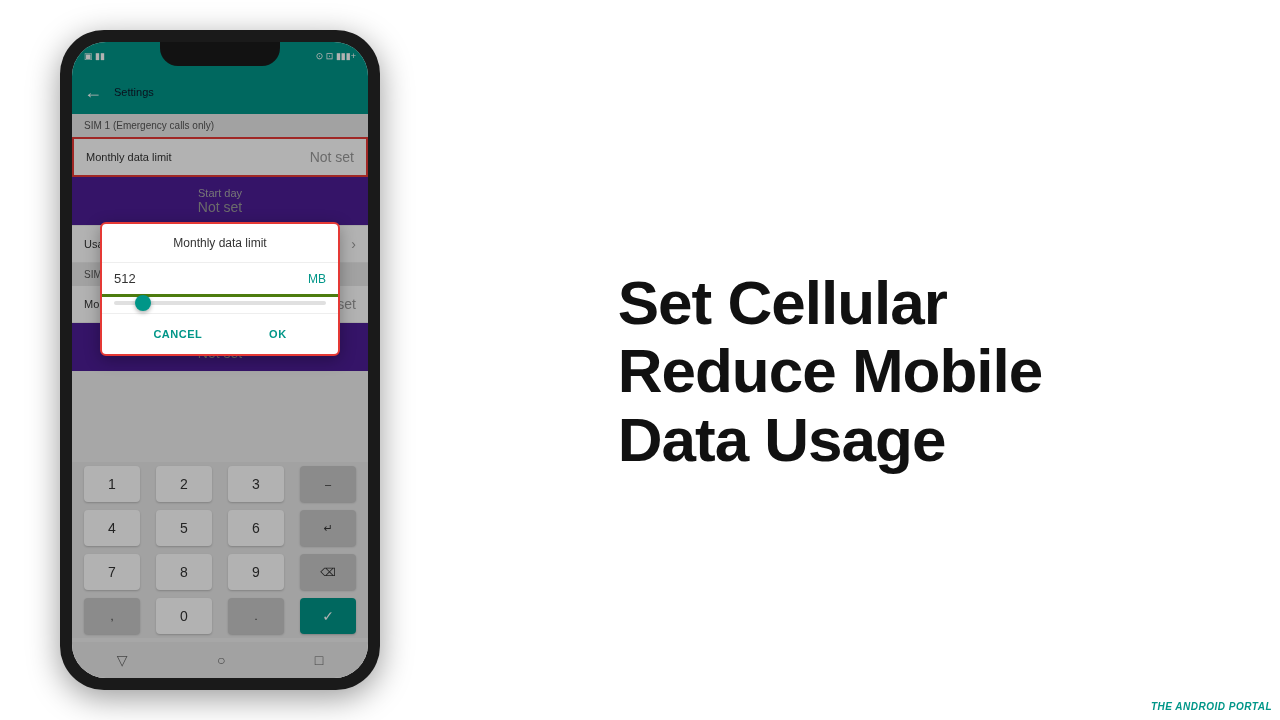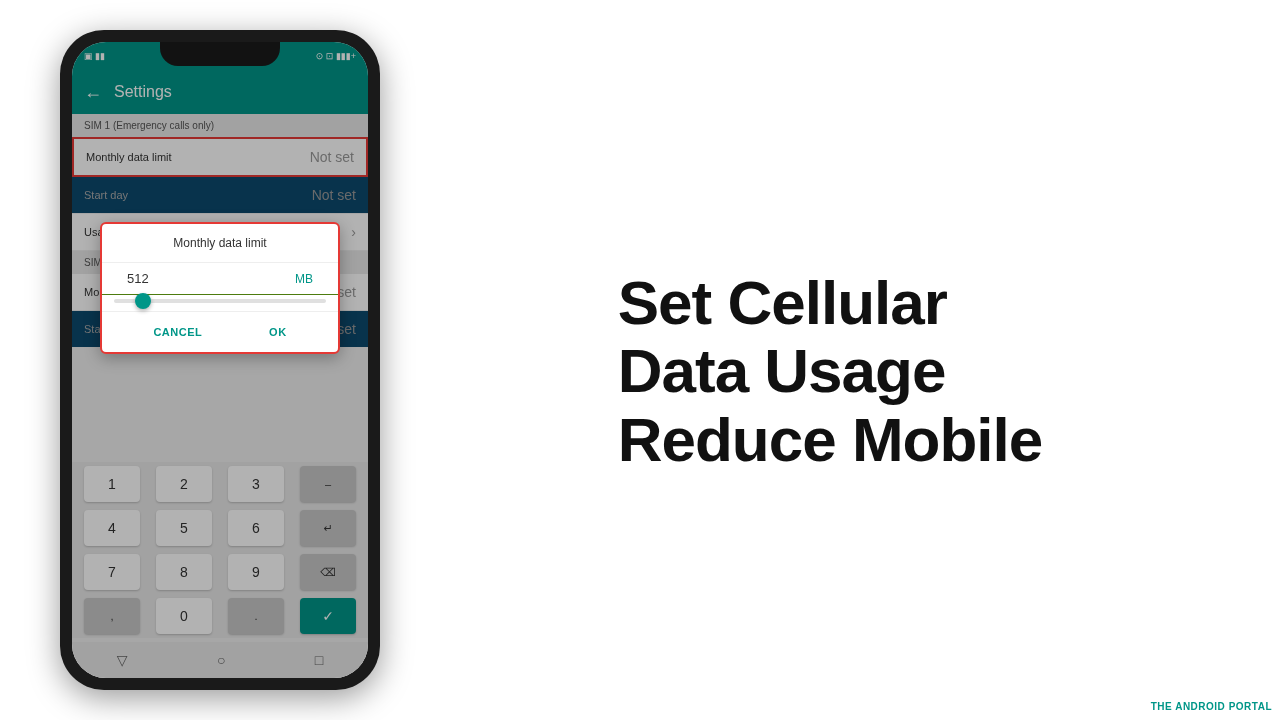--- a/index.html
+++ b/index.html
@@ -88,22 +88,22 @@
       padding: 0 12px;
       gap: 12px;
     }
 
     .back-arrow {
       color: white;
       font-size: 18px;
     }
 
     .top-bar-title {
-      color: #ffffff;
-      font-size: 16px;
+      color: #0f172a;
+      font-size: 11px;
       font-weight: 400;
     }
 
     
     .screen-content {
       background: #f5f5f5;
       flex: 1;
       overflow: hidden;
     }
 
@@ -135,21 +135,22 @@
     .row-value {
       font-size: 14px;
       color: #999;
     }
 
     .row-value.arrow::after {
       content: ' ›';
     }
 
     .settings-row.greyed {
-      background: #0c4a6e;
+      background: #4c1d95;
+      flex-direction: column;
     }
 
     .settings-row.greyed .row-label {
       color: #aaa;
     }
 
     
     .dialog-overlay {
       position: absolute;
       top: 0; left: 0; right: 0; bottom: 0;
@@ -175,22 +176,22 @@
       padding: 12px;
       font-size: 12px;
       color: #333;
       font-weight: 500;
       border-bottom: 1px solid #eee;
     }
 
     .dialog-input-row {
       display: flex;
       align-items: center;
-      padding: 8px 25px;
-      border-bottom: 1px solid #4d7c0f;
+      padding: 8px 12px;
+      border-bottom: 3px solid #4d7c0f;
       gap: 16px;
     }
 
     .dialog-input {
       flex: 1;
       font-size: 13px;
       color: #333;
       border: none;
       outline: none;
     }
@@ -330,20 +331,21 @@
 
     
     .watermark {
       position: absolute;
       bottom: 8px;
       right: 8px;
       font-size: 10px;
       color: #999;
       font-weight: 700;
       letter-spacing: 0.5px;
+      font-style: italic;
     }
 
     .watermark span {
       color: #009688;
     }
   </style>
 </head>
 <body>
 
 <div class="phone-container">
@@ -446,22 +448,22 @@
         <span class="nav-btn">□</span>
       </div>
 
     </div>
   </div>
 </div>
 
 <div class="right-content">
   <div class="hero-text">
     <div>Set Cellular</div>
+    <div>Reduce Mobile</div>
     <div>Data Usage</div>
-    <div>Reduce Mobile</div>
   </div>
 </div>
 
 <div class="watermark">
   <span>THE</span>
   <span style="color:#009688;">ANDROID</span>
   <span>PORTAL</span>
 </div>
 
 </body></html>

